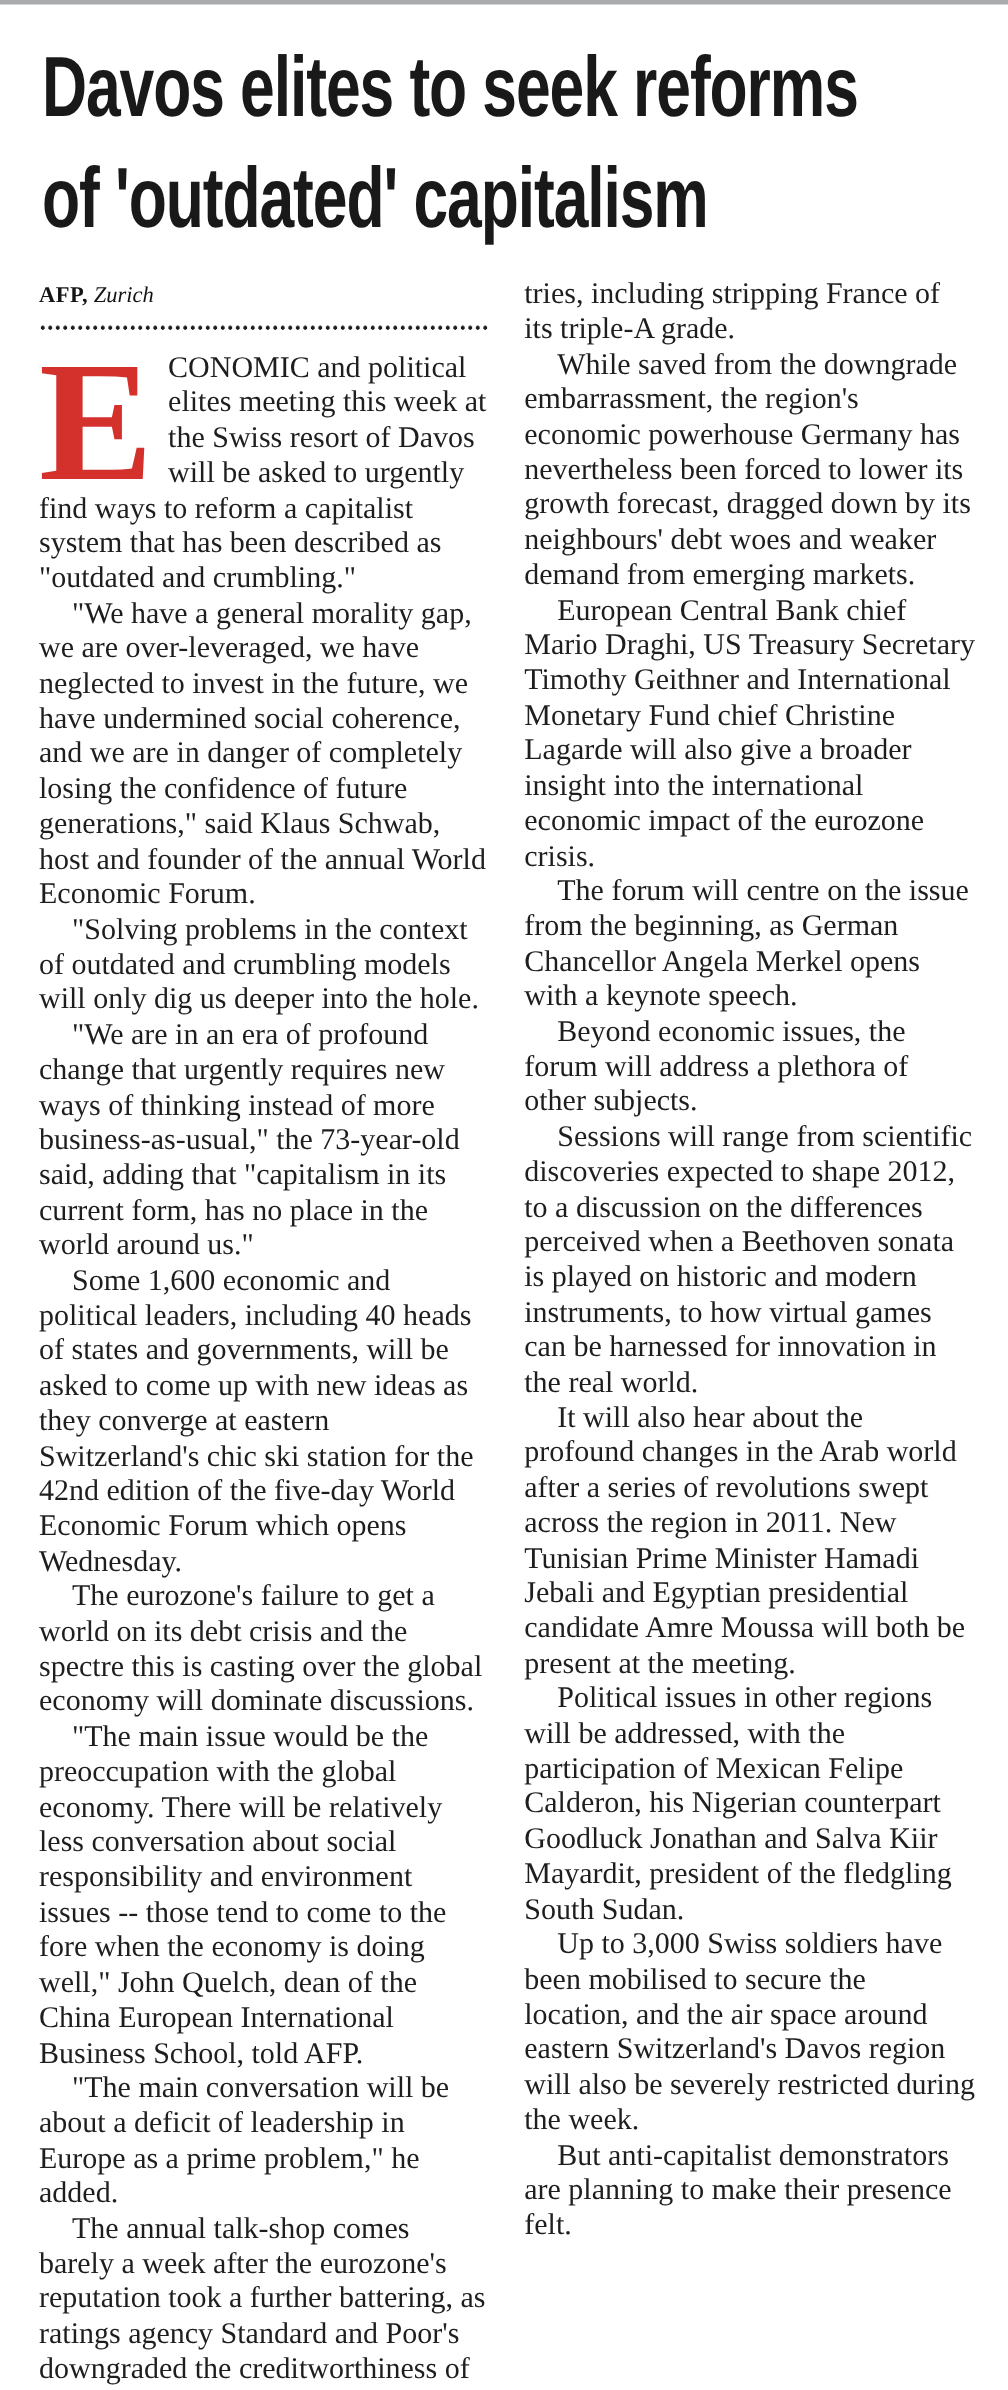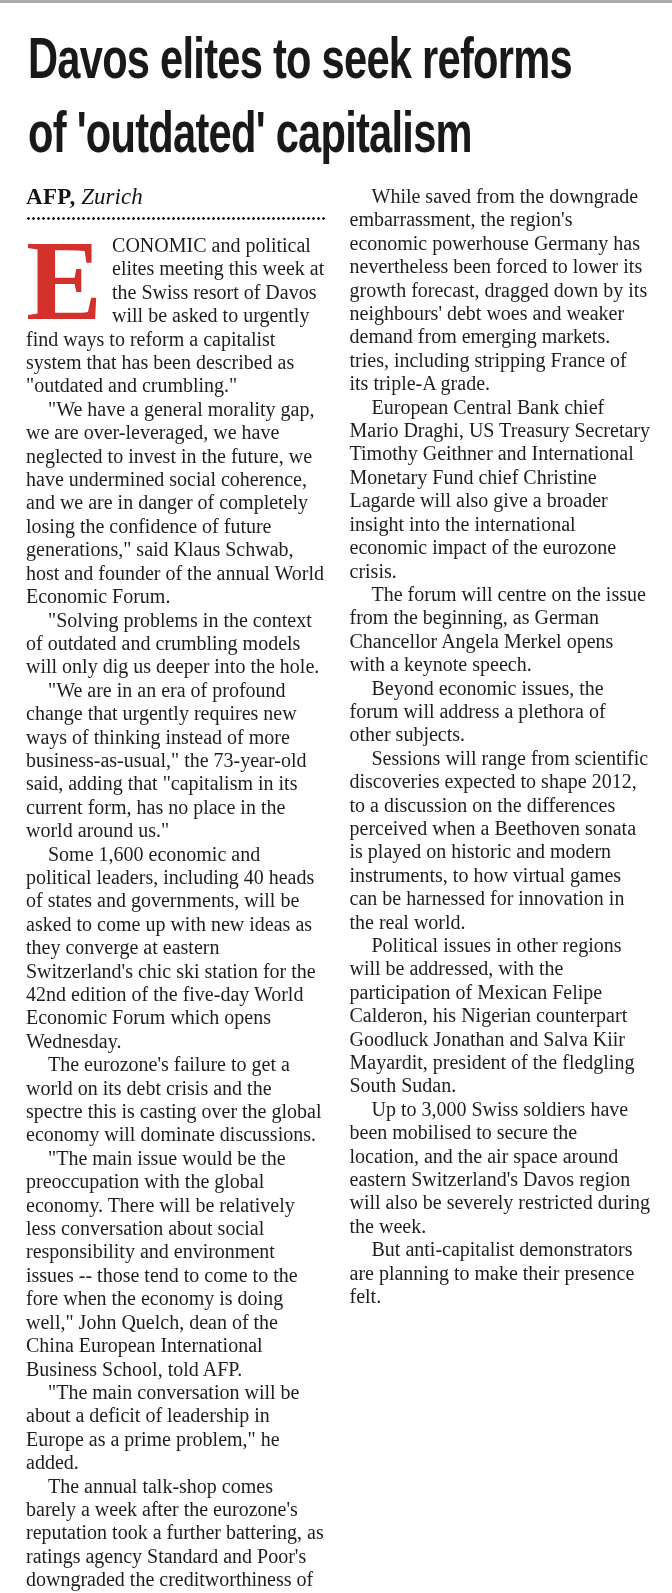--- a/index.html
+++ b/index.html
@@ -31,21 +31,21 @@
   .columns {
     display: flex;
     gap: 23px;
     padding: 0 22px 26px 26px;
   }
   .col {
     flex: 1;
     min-width: 0;
   }
   .byline {
-    font-size: 23px;
+    font-size: 15px;
     line-height: 24px;
     color: #141414;
     margin: 0 0 8px 0;
   }
   .byline .agency {
     font-weight: bold;
     letter-spacing: 0.3px;
   }
   .byline .loc {
     font-style: italic;
@@ -98,24 +98,25 @@
       <p class="para indent">"Solving problems in the context of outdated and crumbling models will only dig us deeper into the hole.</p>
       <p class="para indent">"We are in an era of profound change that urgently requires new ways of thinking instead of more business-as-usual," the 73-year-old said, adding that "capitalism in its current form, has no place in the world around us."</p>
       <p class="para indent">Some 1,600 economic and political leaders, including 40 heads of states and governments, will be asked to come up with new ideas as they converge at eastern Switzerland's chic ski station for the 42nd edition of the five-day World Economic Forum which opens Wednesday.</p>
       <p class="para indent">The eurozone's failure to get a world on its debt crisis and the spectre this is casting over the global economy will dominate discussions.</p>
       <p class="para indent">"The main issue would be the preoccupation with the global economy. There will be relatively less conversation about social responsibility and environment issues -- those tend to come to the fore when the economy is doing well," John Quelch, dean of the China European International Business School, told AFP.</p>
       <p class="para indent">"The main conversation will be about a deficit of leadership in Europe as a prime problem," he added.</p>
       <p class="para indent">The annual talk-shop comes barely a week after the eurozone's reputation took a further battering, as ratings agency Standard and Poor's downgraded the creditworthiness of nine eurozone coun-</p>
     </div>
 
     <div class="col">
+      <p class="para">tries, including stripping France of its triple-A grade.</p>
       <p class="para indent">While saved from the downgrade embarrassment, the region's economic powerhouse Germany has nevertheless been forced to lower its growth forecast, dragged down by its neighbours' debt woes and weaker demand from emerging markets.</p>
-      <p class="para">tries, including stripping France of its triple-A grade.</p>
       <p class="para indent">European Central Bank chief Mario Draghi, US Treasury Secretary Timothy Geithner and International Monetary Fund chief Christine Lagarde will also give a broader insight into the international economic impact of the eurozone crisis.</p>
       <p class="para indent">The forum will centre on the issue from the beginning, as German Chancellor Angela Merkel opens with a keynote speech.</p>
       <p class="para indent">Beyond economic issues, the forum will address a plethora of other subjects.</p>
       <p class="para indent">Sessions will range from scientific discoveries expected to shape 2012, to a discussion on the differences perceived when a Beethoven sonata is played on historic and modern instruments, to how virtual games can be harnessed for innovation in the real world.</p>
+      <p class="para indent">It will also hear about the profound changes in the Arab world after a series of revolutions swept across the region in 2011. New Tunisian Prime Minister Hamadi Jebali and Egyptian presidential candidate Amre Moussa will both be present at the meeting.</p>
       <p class="para indent">Political issues in other regions will be addressed, with the participation of Mexican Felipe Calderon, his Nigerian counterpart Goodluck Jonathan and Salva Kiir Mayardit, president of the fledgling South Sudan.</p>
       <p class="para indent">Up to 3,000 Swiss soldiers have been mobilised to secure the location, and the air space around eastern Switzerland's Davos region will also be severely restricted during the week.</p>
       <p class="para indent">But anti-capitalist demonstrators are planning to make their presence felt.</p>
     </div>
   </div>
 </article>
 
 </body></html>

